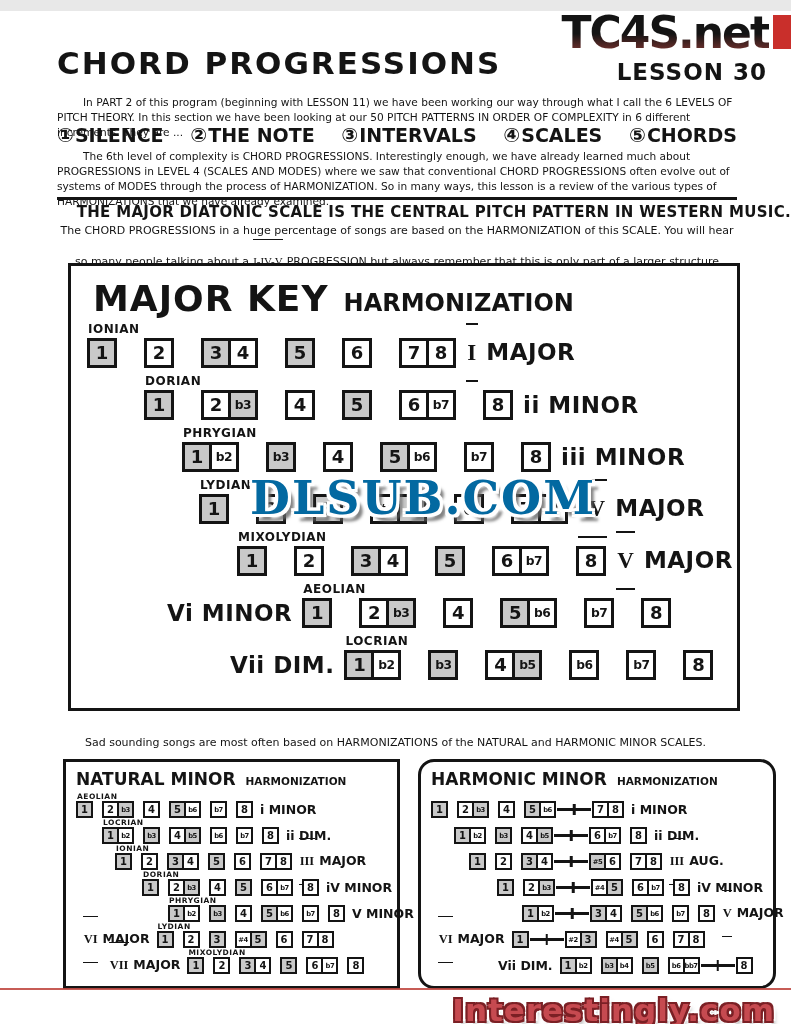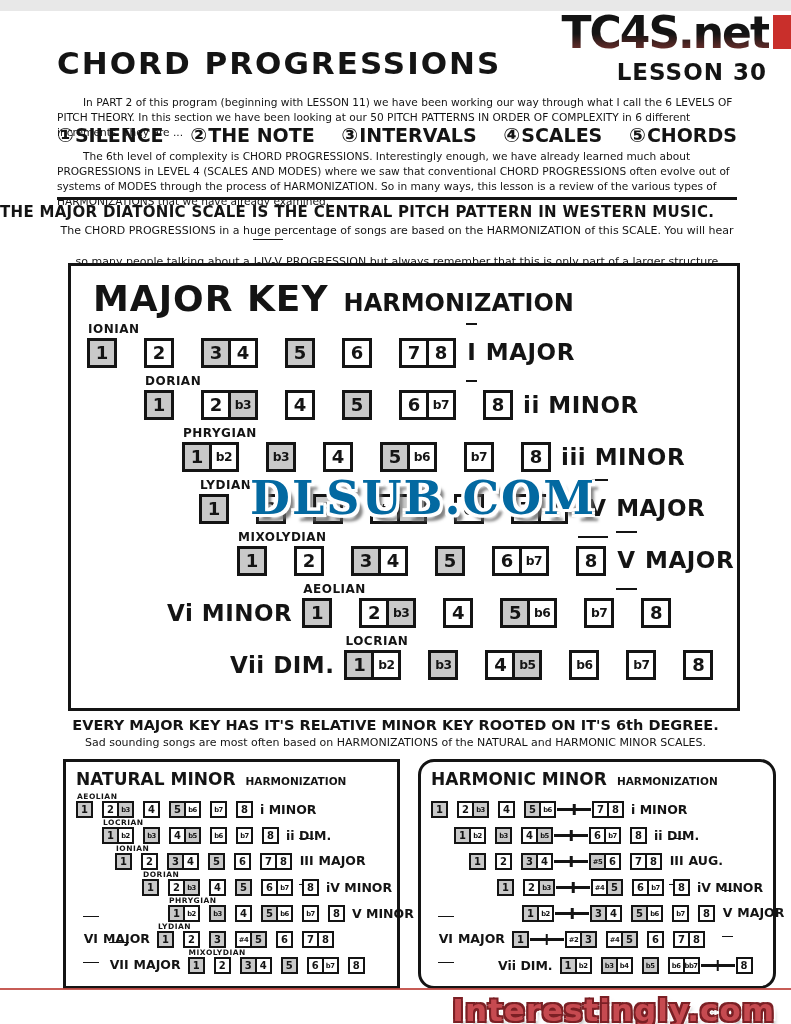--- a/index.html
+++ b/index.html
@@ -16,25 +16,25 @@
   .pagetitle{left:57px;top:34px;font-size:31px;font-weight:bold;letter-spacing:2px;}
 
   .para{left:57px;top:84px;width:680px;font-size:10.6px;line-height:15px;text-indent:26px;}
   .para2{left:57px;top:138px;width:680px;font-size:10.6px;line-height:15px;text-indent:26px;}
   .levels{left:57px;top:112px;width:680px;display:flex;justify-content:space-between;
           font-size:19px;font-weight:bold;align-items:center;}
   .levels .lvl{white-space:nowrap;}
   .levels .circ{font-size:20px;font-weight:bold;margin-right:1px;}
 
   .divider{left:57px;top:186px;width:680px;height:3px;background:#141414;}
-  .scalehead{left:0;top:192px;width:791px;text-align:left;font-size:15px;font-weight:bold;letter-spacing:.3px;}
+  .scalehead{left:0;top:192px;width:791px;text-align:right;font-size:15px;font-weight:bold;letter-spacing:.3px;}
   .scalepara{left:55px;top:212px;width:684px;text-align:center;font-size:11px;line-height:16px;}
 
   .rn{display:inline-block;border-top:.13em solid #141414;border-bottom:.13em solid #141414;
-      line-height:1.0;padding:16px .05em;}
+      line-height:1.0;padding:16px .05em;font-family:Liberation Serif, serif;}
 
   
   .hbox{border:3px solid #141414;background:#fff;}
   .majorbox{left:68px;top:252px;width:666px;height:442px;}
   .natbox{left:63px;top:748px;width:331px;height:224px;}
   .harmbox{left:418px;top:748px;width:352px;height:224px;border-radius:16px;}
 
   .big .boxtitle{padding:12px 17px 0 22px;}
   .big .boxtitle .t1{font-size:36px;font-weight:bold;letter-spacing:1px;}
   .big .boxtitle .t2{font-size:24px;font-weight:bold;margin-left:10px;}
@@ -357,21 +357,20 @@
               <span class="deg acc">b7</span>
             </span>
             <span class="cell">
               <span class="deg">8</span>
             </span>
           </div>
         </div>
       </div>
   </div>
 
-  <div class="abs relhead">EVERY MAJOR KEY HAS IT'S RELATIVE MINOR KEY ROOTED ON  IT'S 6th DEGREE.</div>
   <div class="abs relsub">Sad sounding songs are most often based on HARMONIZATIONS of the NATURAL and HARMONIC MINOR SCALES.</div>
 
   <div class="abs hbox natbox sm">
     <div class="boxtitle">
       <span class="t1">NATURAL MINOR</span>
       <span class="t2">HARMONIZATION</span>
     </div>
     <div class="rows">
         <div class="hrow" style="margin-left: 0px;">
           <div class="units">

